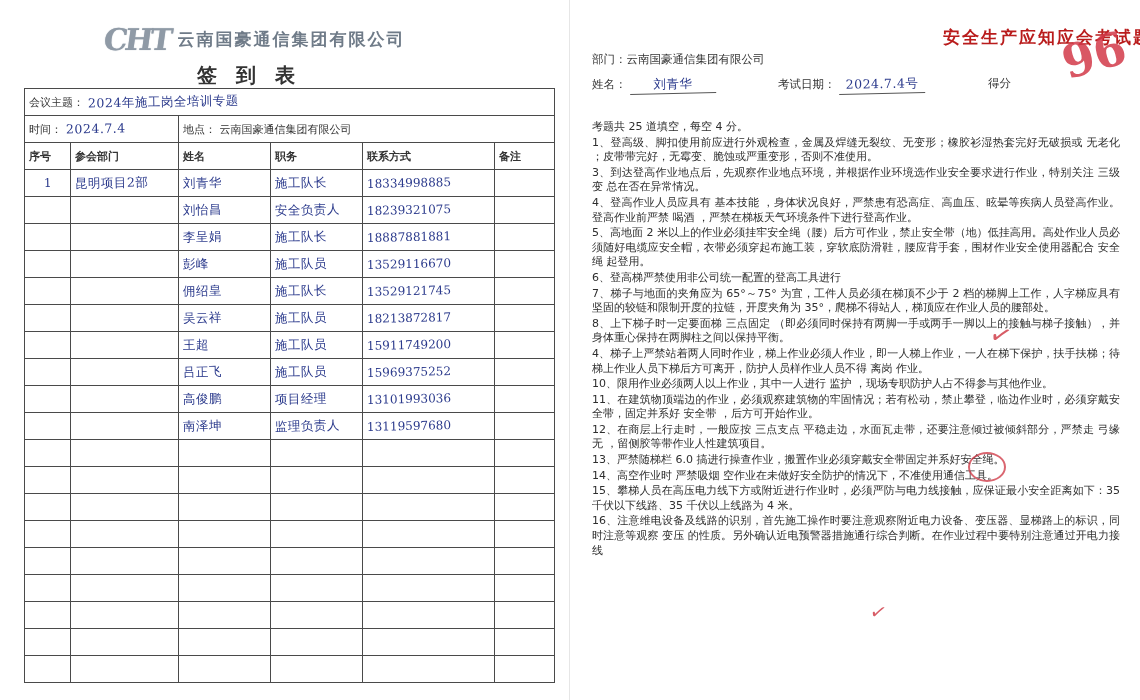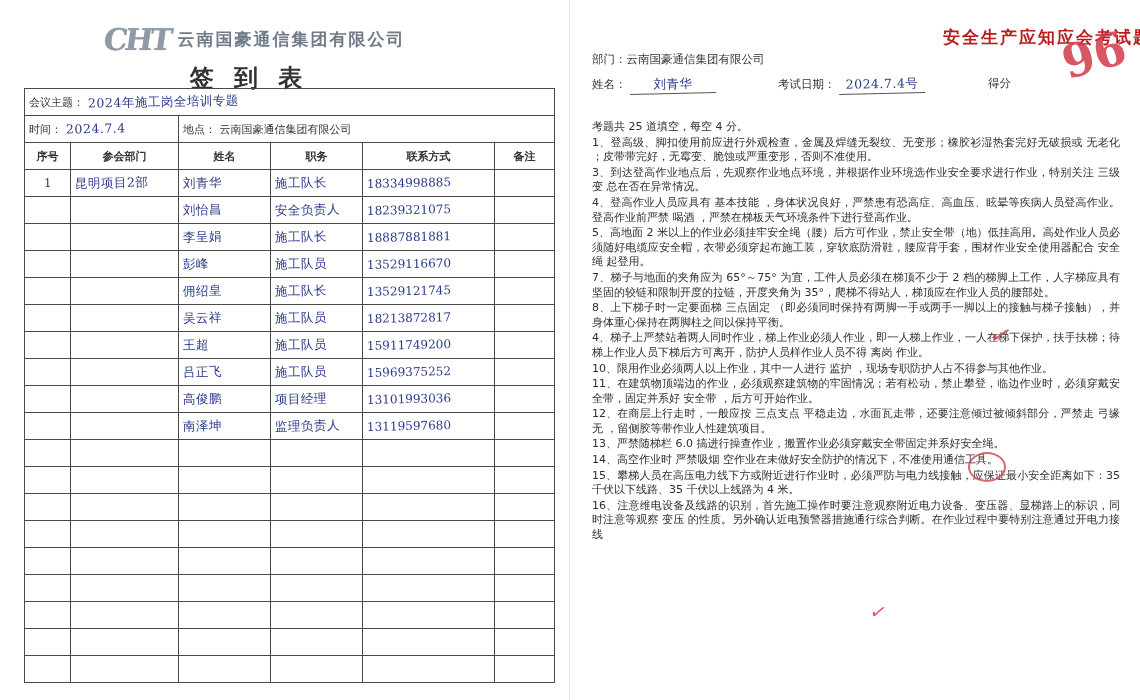--- a/index.html
+++ b/index.html
@@ -27,41 +27,41 @@
     color:#8f9aa6;
     text-shadow:0 0 1px #aab2bb;
     transform:skewX(-8deg);
   }
   .logo-text{
     font-size:17px;font-weight:bold;color:#6f7b88;letter-spacing:2px;
     font-family:"DejaVu Sans","Liberation Sans",sans-serif;
   }
   .sheet-title{
     position:absolute;left:0;top:62px;width:498px;text-align:center;
-    font-size:24px;font-weight:bold;letter-spacing:6px;color:#333;
+    font-size:20px;font-weight:bold;letter-spacing:6px;color:#333;
     font-family:"DejaVu Serif","Liberation Serif",serif;
   }
 
   table.signin{
     position:absolute;left:24px;top:88px;
     width:530px;
     border-collapse:collapse;
     table-layout:fixed;
   }
   table.signin td{
     border:1px solid #4a4a4a;
     font-size:11px;
     color:#333;
     padding:2px 4px;
     height:22px;
     vertical-align:middle;
   }
   td.meta{height:26px;font-size:12px;}
   td.hdr{
-    text-align:center;font-weight:bold;font-size:12px;height:26px;
+    text-align:left;font-weight:bold;font-size:12px;height:26px;
   }
   .hand{
     font-family:"DejaVu Serif","Liberation Serif",serif;
     color:#2b3a8c;
     font-size:12.5px;
     letter-spacing:0.5px;
     transform:rotate(-1.2deg);
     display:inline-block;
   }
   .hand.num{font-size:12px;letter-spacing:0;}
@@ -342,20 +342,21 @@
         <span>得分</span>
       </div>
     </div>
 
     <div class="exam-body">
       <p>考题共 25 道填空，每空 4 分。</p>
       <p>1、登高级、脚扣使用前应进行外观检查，金属及焊缝无裂纹、无变形；橡胶衫湿热套完好无破损或 无老化 ；皮带带完好，无霉变、脆蚀或严重变形，否则不准使用。</p>
       <p>3、到达登高作业地点后，先观察作业地点环境，并根据作业环境选作业安全要求进行作业，特别关注 三级 变 总在否在异常情况。</p>
       <p>4、登高作业人员应具有 基本技能 ，身体状况良好，严禁患有恐高症、高血压、眩晕等疾病人员登高作业。登高作业前严禁 喝酒 ，严禁在梯板天气环境条件下进行登高作业。</p>
       <p>5、高地面 2 米以上的作业必须挂牢安全绳（腰）后方可作业，禁止安全带（地）低挂高用。高处作业人员必须随好电缆应安全帽，衣带必须穿起布施工装，穿软底防滑鞋，腰应背手套，围材作业安全使用器配合 安全绳 起登用。</p>
+      <p>6、登高梯严禁使用非公司统一配置的登高工具进行</p>
       <p>7、梯子与地面的夹角应为 65°～75° 为宜，工件人员必须在梯顶不少于 2 档的梯脚上工作，人字梯应具有坚固的较链和限制开度的拉链，开度夹角为 35°，爬梯不得站人，梯顶应在作业人员的腰部处。</p>
       <p>8、上下梯子时一定要面梯 三点固定 （即必须同时保持有两脚一手或两手一脚以上的接触与梯子接触），并身体重心保持在两脚柱之间以保持平衡。</p>
       <p>4、梯子上严禁站着两人同时作业，梯上作业必须人作业，即一人梯上作业，一人在梯下保护，扶手扶梯；待梯上作业人员下梯后方可离开，防护人员样作业人员不得 离岗 作业。</p>
       <p>10、限用作业必须两人以上作业，其中一人进行 监护 ，现场专职防护人占不得参与其他作业。</p>
       <p>11、在建筑物顶端边的作业，必须观察建筑物的牢固情况；若有松动，禁止攀登，临边作业时，必须穿戴安全带，固定并系好 安全带 ，后方可开始作业。</p>
       <p>12、在商层上行走时，一般应按 三点支点 平稳走边，水面瓦走带，还要注意倾过被倾斜部分，严禁走 弓缘无 ，留侧胶等带作业人性建筑项目。</p>
       <p>13、严禁随梯栏 6.0 搞进行操查作业，搬置作业必须穿戴安全带固定并系好安全绳。</p>
       <p>14、高空作业时 严禁吸烟 空作业在未做好安全防护的情况下，不准使用通信工具。</p>
       <p>15、攀梯人员在高压电力线下方或附近进行作业时，必须严防与电力线接触，应保证最小安全距离如下：35 千伏以下线路、35 千伏以上线路为 4 米。</p>
       <p>16、注意维电设备及线路的识别，首先施工操作时要注意观察附近电力设备、变压器、显梯路上的标识，同时注意等观察 变压 的性质。另外确认近电预警器措施通行综合判断。在作业过程中要特别注意通过开电力接线</p>

